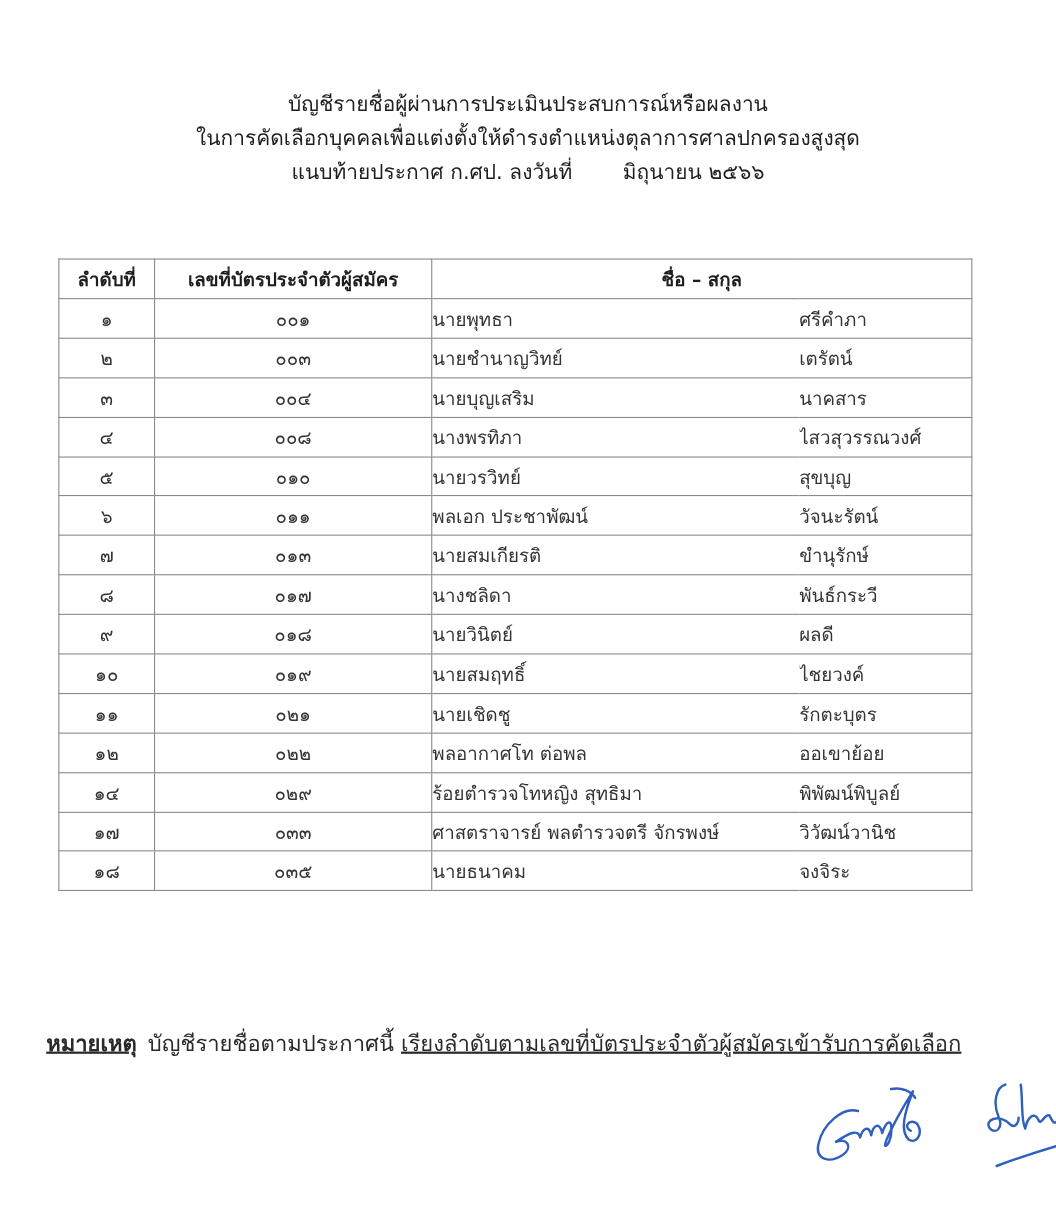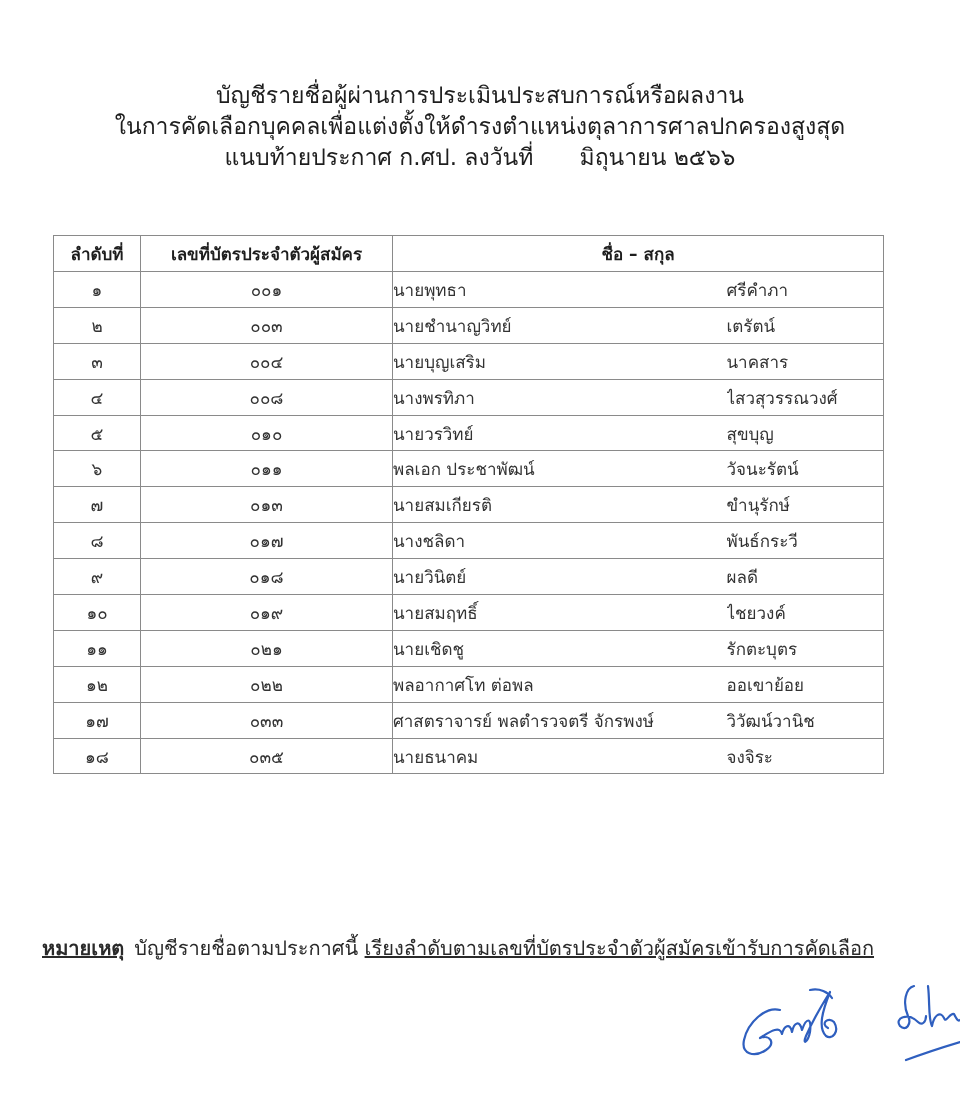--- a/index.html
+++ b/index.html
@@ -16,21 +16,21 @@
       color: #2a2a2a;
     }
     .title-block {
       position: absolute;
       left: 0;
       top: 80px;
       width: 960px;
       text-align: center;
     }
     .title-line {
-      font-size: 23px;
+      font-size: 19px;
       line-height: 31px;
       height: 31px;
       color: #1e1e1e;
       white-space: nowrap;
     }
     .title-line .date-gap {
       display: inline-block;
       width: 46px;
     }
     table.roster {
@@ -193,20 +193,26 @@
         <td class="first">นายเชิดชู</td>
         <td class="last">รักตะบุตร</td>
       </tr>
       <tr>
         <td class="no">๑๒</td>
         <td class="id">๐๒๒</td>
         <td class="first">พลอากาศโท ต่อพล</td>
         <td class="last">ออเขาย้อย</td>
       </tr>
       <tr>
+        <td class="no">๑๔</td>
+        <td class="id">๐๒๙</td>
+        <td class="first">ร้อยตำรวจโทหญิง สุทธิมา</td>
+        <td class="last">พิพัฒน์พิบูลย์</td>
+      </tr>
+      <tr>
         <td class="no">๑๗</td>
         <td class="id">๐๓๓</td>
         <td class="first">ศาสตราจารย์ พลตำรวจตรี จักรพงษ์</td>
         <td class="last">วิวัฒน์วานิช</td>
       </tr>
       <tr>
         <td class="no">๑๘</td>
         <td class="id">๐๓๕</td>
         <td class="first">นายธนาคม</td>
         <td class="last">จงจิระ</td>

